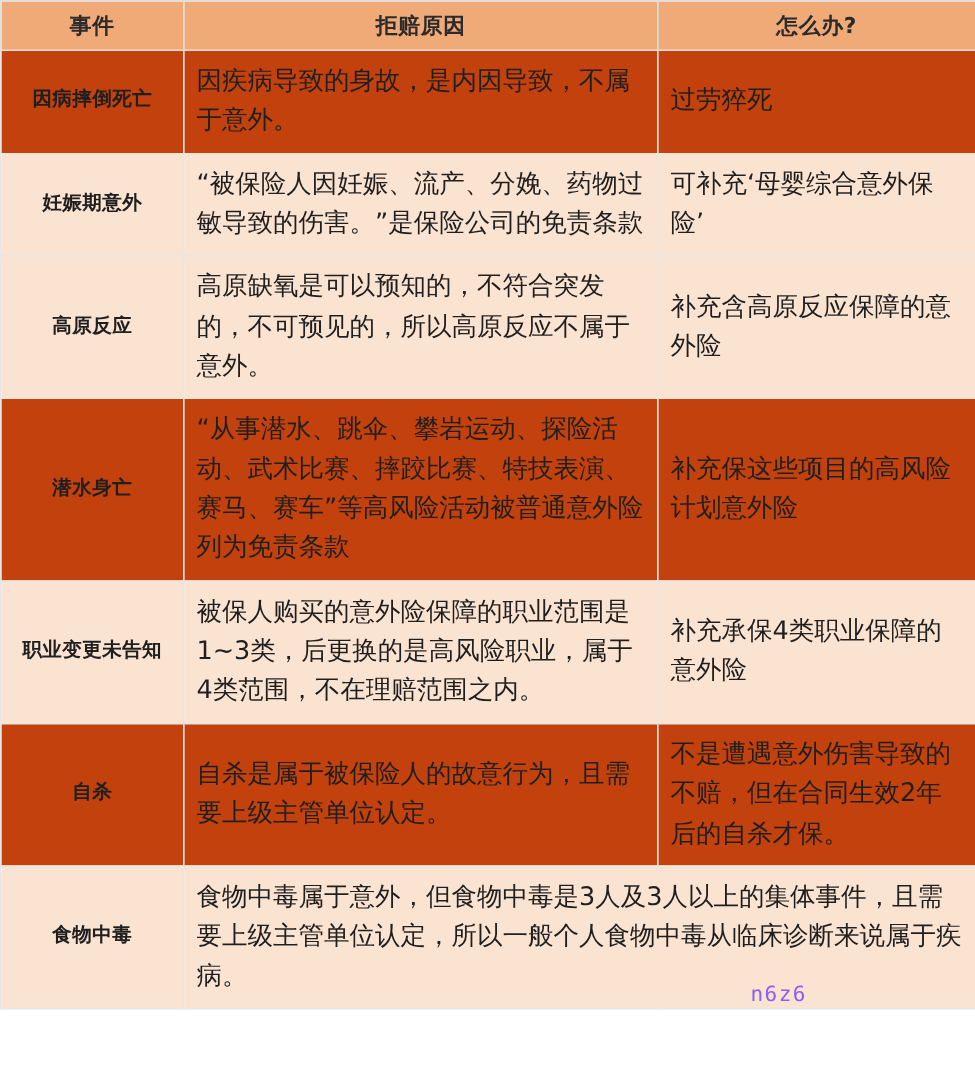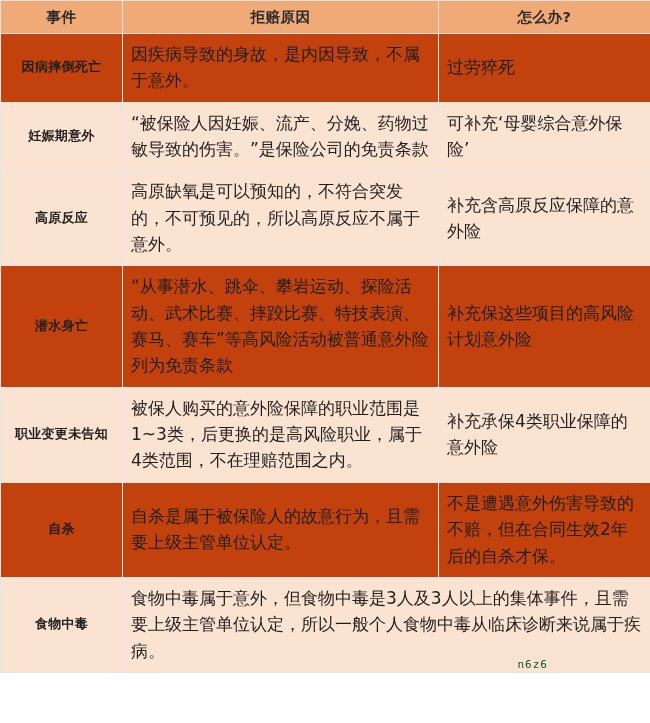--- a/index.html
+++ b/index.html
@@ -49,24 +49,24 @@
   }
   tr.shade td.cell {
     background: #fbe3d1;
   }
   tr.plain td.cell {
     background: #c2410c;
     margin-top: 15px;
   }
   .watermark {
     position: absolute;
-    right: 2px;
+    right: 12px;
     bottom: 2px;
-    font-size: 11px;
-    color: #14532d;
+    font-size: 14px;
+    color: #8b5cf6;
     font-family: "DejaVu Sans Mono", "Liberation Mono", monospace;
     letter-spacing: 1px;
     pointer-events: none;
   }
   .wrap { position: relative; width: 550px; }
 </style>
 </head>
 <body>
 
 <div class="wrap">

